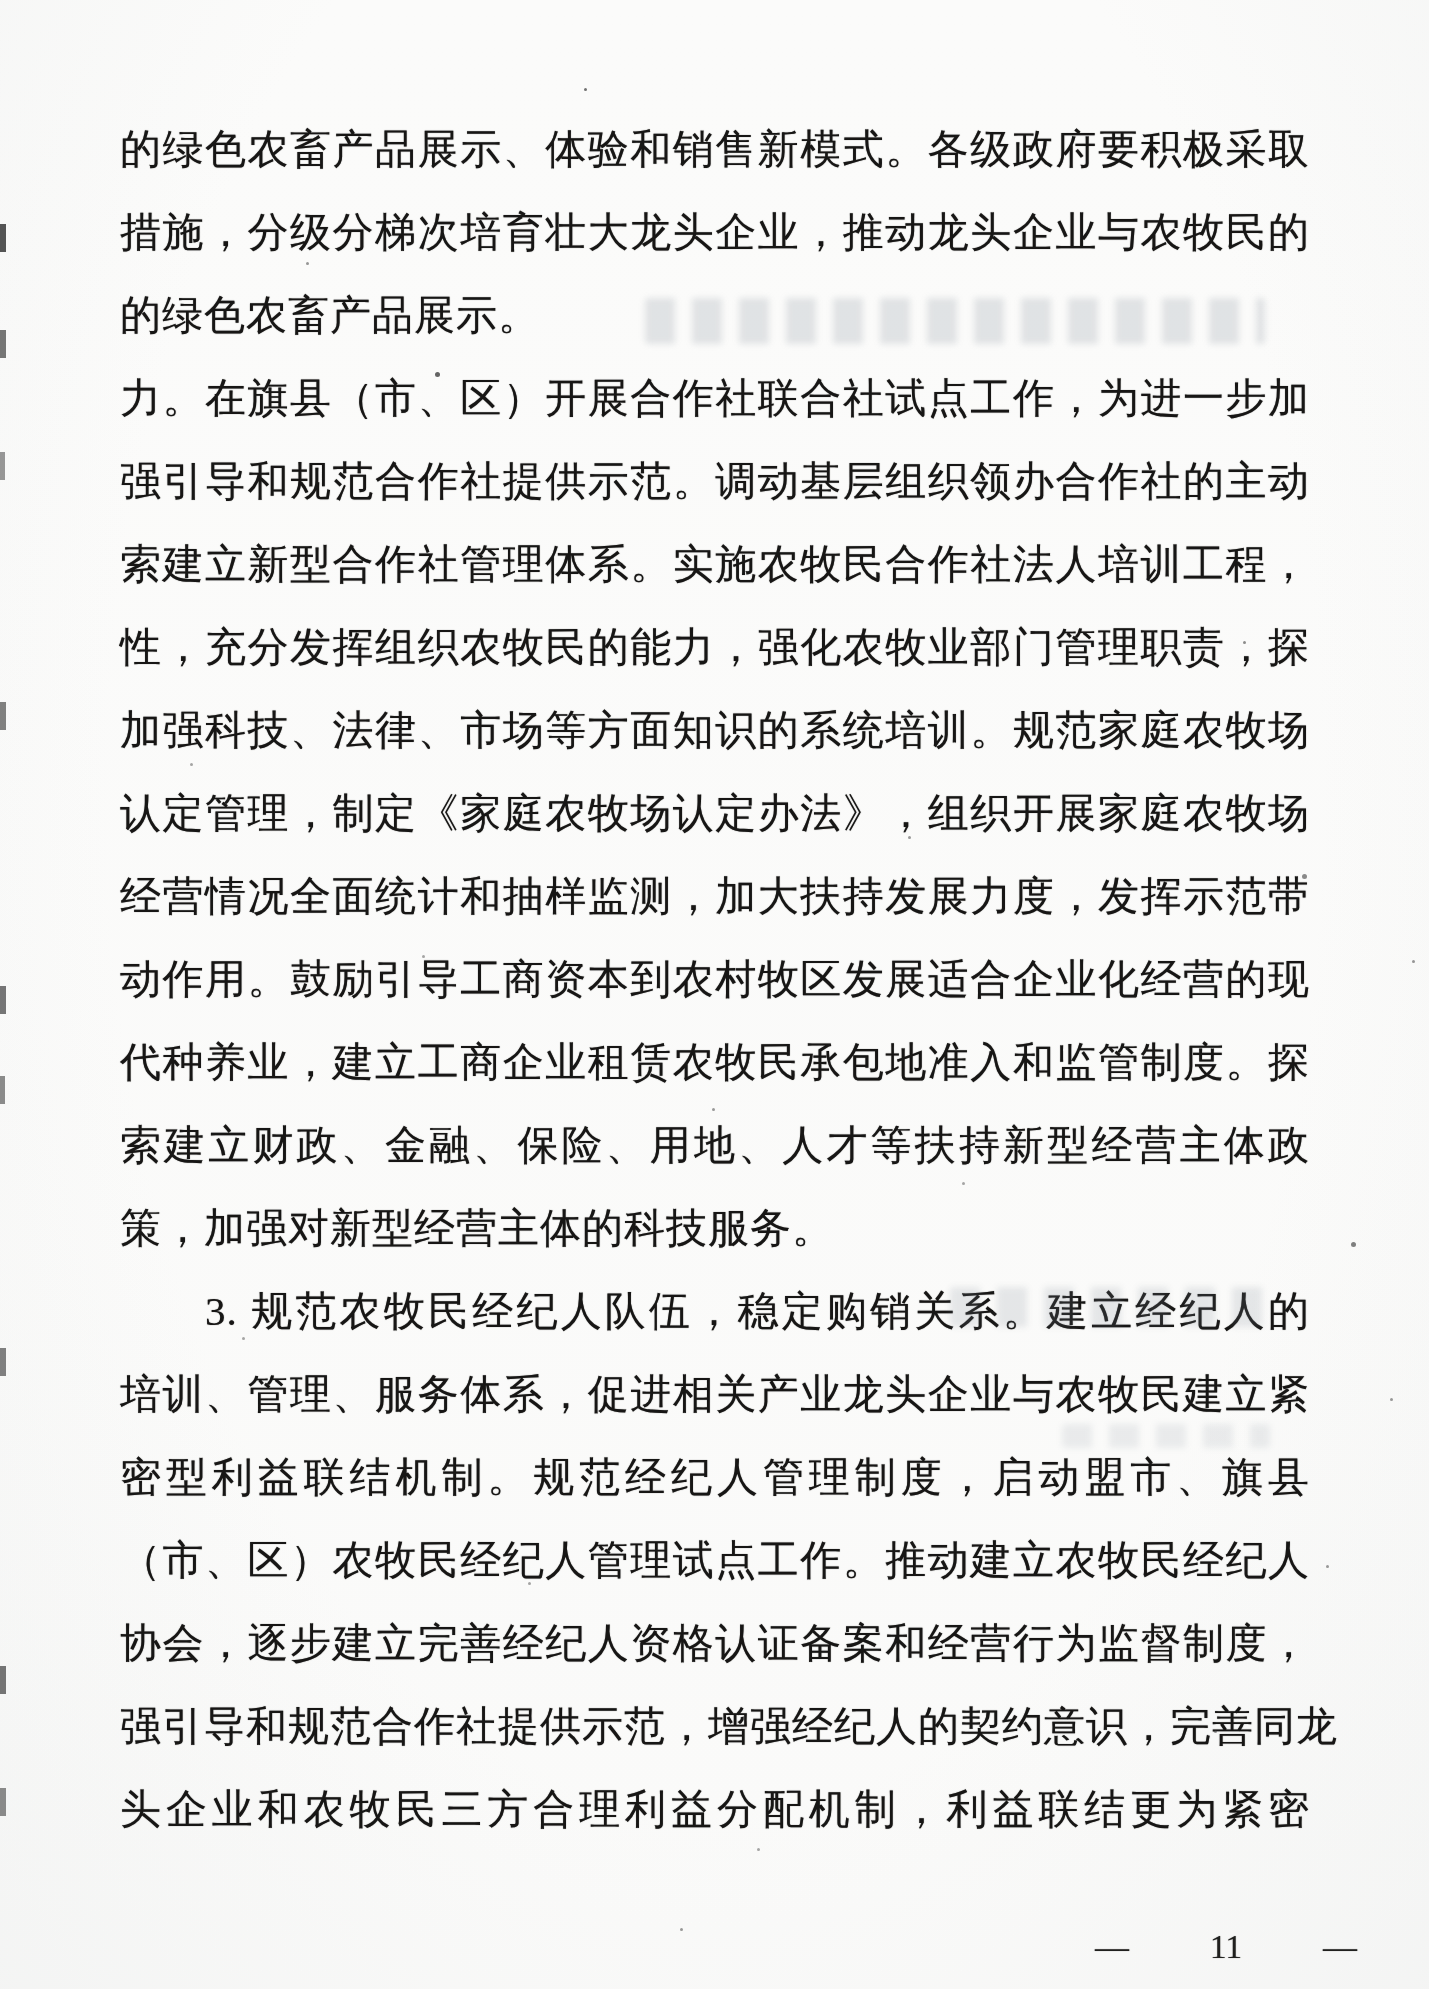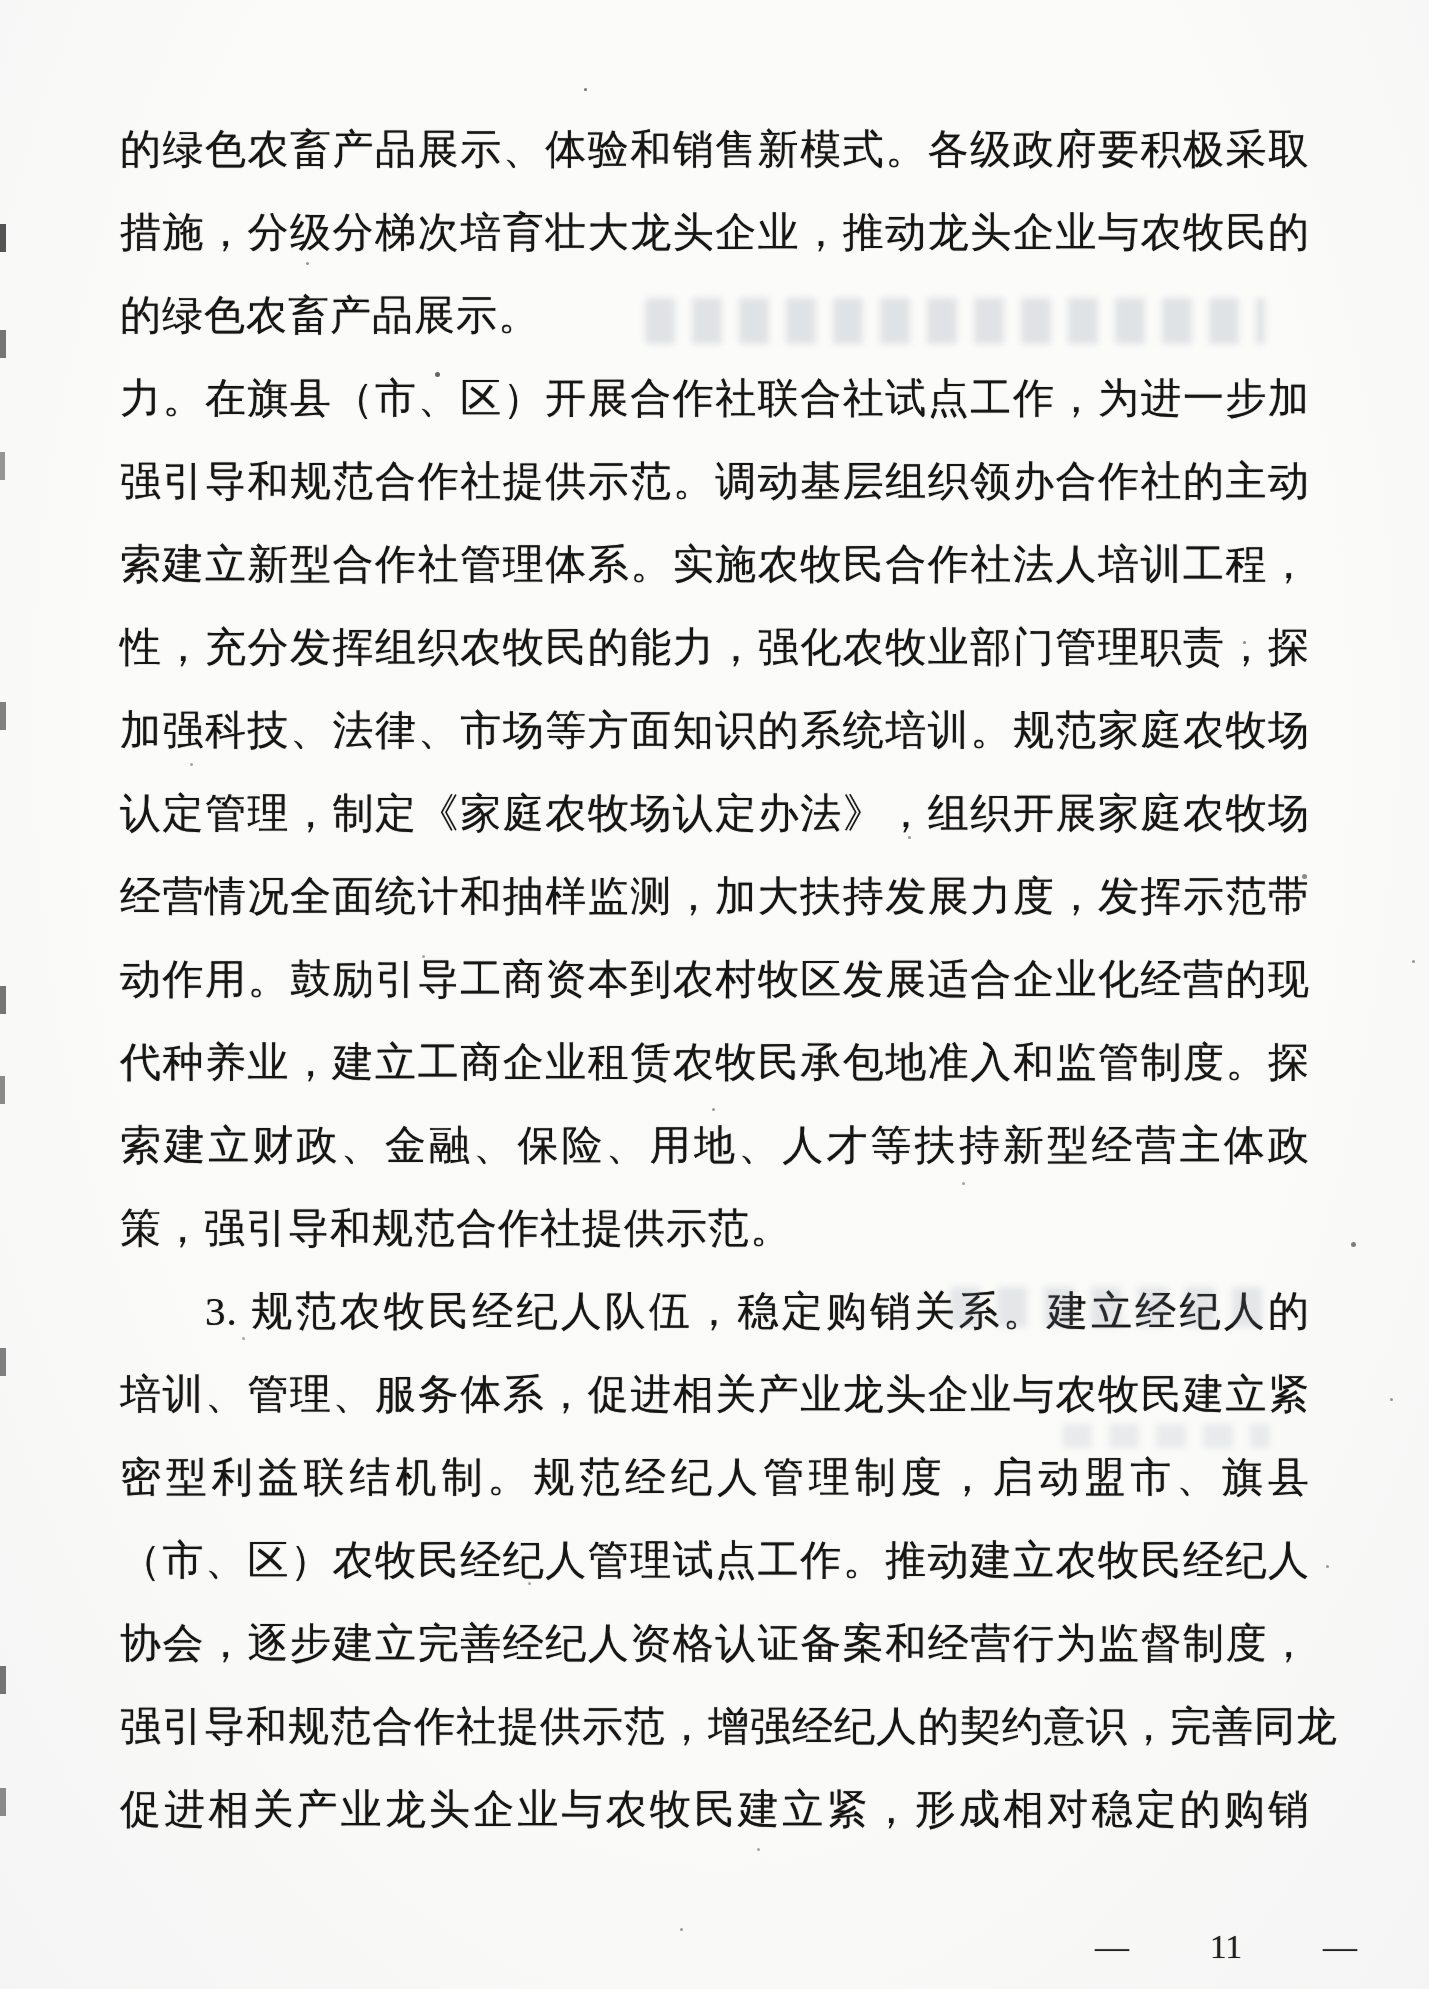--- a/index.html
+++ b/index.html
@@ -99,28 +99,28 @@
       <div class="line">力。在旗县（市、区）开展合作社联合社试点工作，为进一步加</div>
       <div class="line">强引导和规范合作社提供示范。调动基层组织领办合作社的主动</div>
       <div class="line">索建立新型合作社管理体系。实施农牧民合作社法人培训工程，</div>
       <div class="line">性，充分发挥组织农牧民的能力，强化农牧业部门管理职责，探</div>
       <div class="line">加强科技、法律、市场等方面知识的系统培训。规范家庭农牧场</div>
       <div class="line">认定管理，制定《家庭农牧场认定办法》，组织开展家庭农牧场</div>
       <div class="line">经营情况全面统计和抽样监测，加大扶持发展力度，发挥示范带</div>
       <div class="line">动作用。鼓励引导工商资本到农村牧区发展适合企业化经营的现</div>
       <div class="line">代种养业，建立工商企业租赁农牧民承包地准入和监管制度。探</div>
       <div class="line">索建立财政、金融、保险、用地、人才等扶持新型经营主体政</div>
-      <div class="line para-end">策，强引导和规范合作社提供示范。</div>
+      <div class="line para-end">策，加强对新型经营主体的科技服务。</div>
       <div class="line indent">3. 规范农牧民经纪人队伍，稳定购销关系。建立经纪人的</div>
       <div class="line">培训、管理、服务体系，促进相关产业龙头企业与农牧民建立紧</div>
       <div class="line">密型利益联结机制。规范经纪人管理制度，启动盟市、旗县</div>
       <div class="line">（市、区）农牧民经纪人管理试点工作。推动建立农牧民经纪人</div>
       <div class="line">协会，逐步建立完善经纪人资格认证备案和经营行为监督制度，</div>
       <div class="line">强引导和规范合作社提供示范，增强经纪人的契约意识，完善同龙</div>
-      <div class="line">促进相关产业龙头企业与农牧民建立紧，形成相对稳定的购销</div>
+      <div class="line">头企业和农牧民三方合理利益分配机制，利益联结更为紧密</div>
     </div>
 
   <div class="bleed bleed-a"></div>
   <div class="bleed bleed-b"></div>
   <div class="bleed bleed-c"></div>
 
   <div class="speckles"></div>
   <div class="edge-marks"></div>
 
   <div class="page-number">

